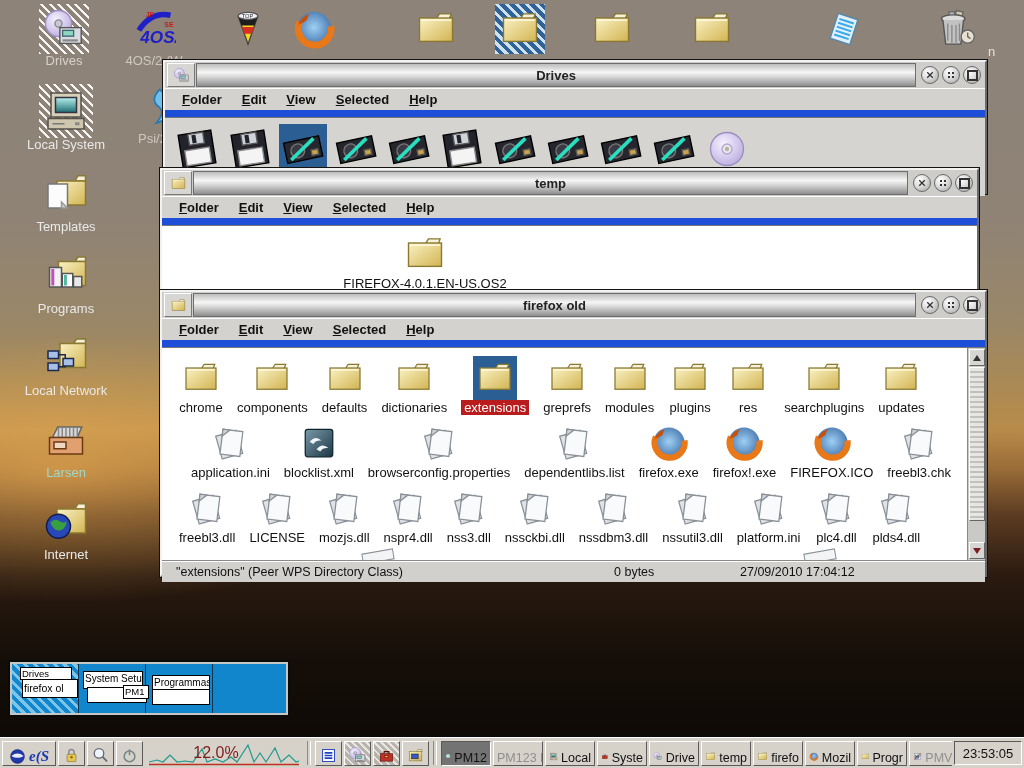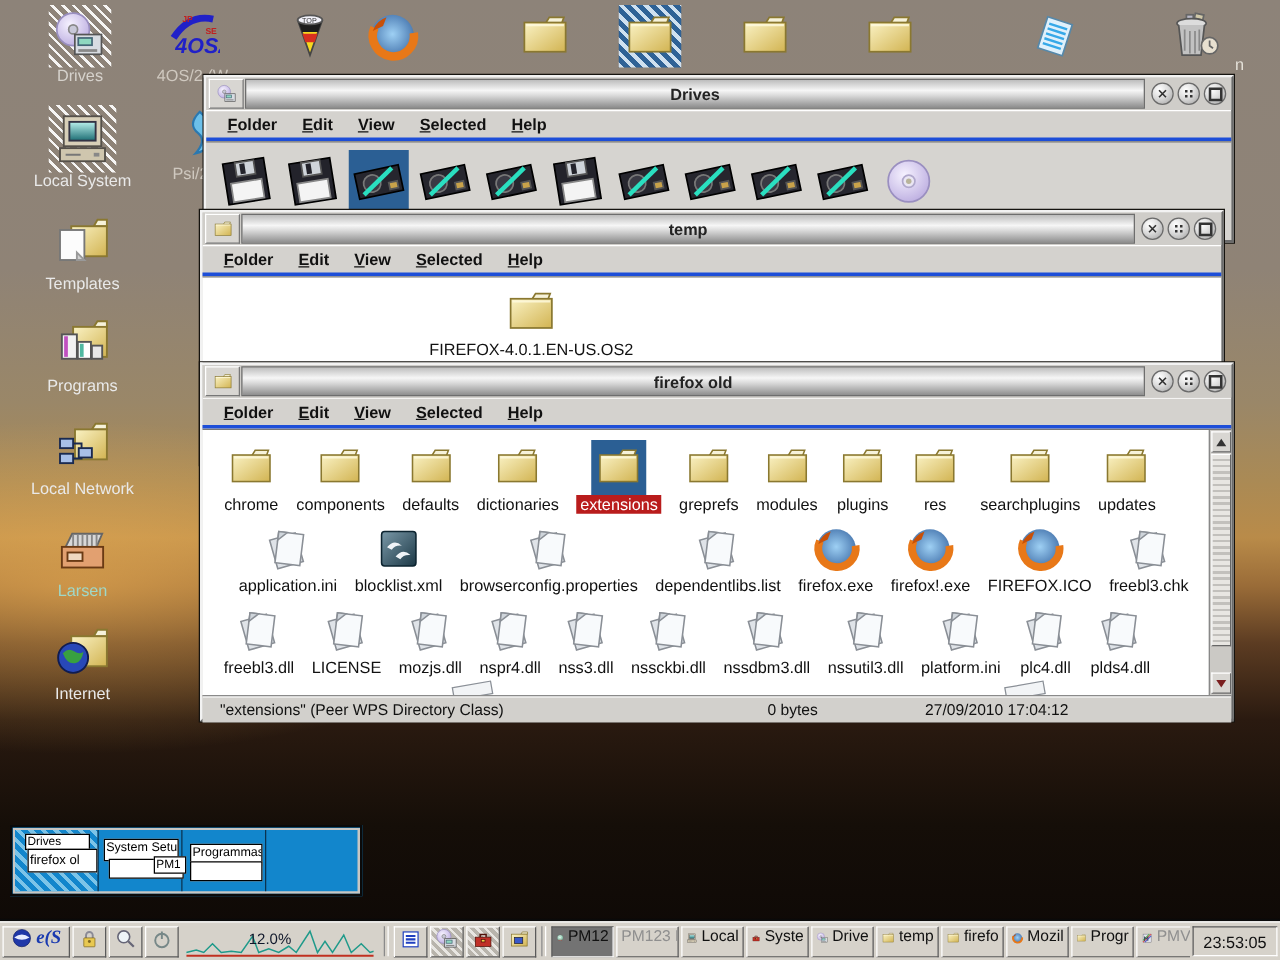--- a/index.html
+++ b/index.html
@@ -46,21 +46,21 @@
     background:linear-gradient(180deg,#bdbdbd 0%,#f6f6f6 38%,#dcdcdc 55%,#8e8e8e 100%);
     border:1px solid #6e6e6e;font-size:13px;font-weight:bold;color:#232323;}
   .wbtns{display:flex;align-items:center;gap:3px;padding:0 2px 0 5px;}
   .wb{width:18px;height:18px;border-radius:50%;border:1px solid #6a6a6a;
     background:radial-gradient(circle at 35% 30%,#ffffff 0%,#dcdcdc 45%,#9f9f9f 100%);
     display:flex;align-items:center;justify-content:center;padding:0;}
   .wb svg{width:10px;height:10px;}
   .dots{width:2px;height:2px;background:#333;box-shadow:4px 0 #333,0 4px #333,4px 4px #333;margin:-4px 0 0 -4px;}
   .maxsq{width:7px;height:7px;border:2px solid #333;}
   .mbar{height:22px;display:flex;align-items:center;padding-left:12px;gap:10px;
-    border-bottom:3px solid #1d4ed8;box-shadow:0 1px 0 #fff inset;}
+    border-bottom:7px solid #1d4ed8;box-shadow:0 1px 0 #fff inset;}
   .mi{font-size:13px;font-weight:bold;color:#111;padding:1px 5px;}
   .mi::first-letter{text-decoration:underline;}
   .wcontent{position:relative;background:#fff;border-top:1px solid #777;overflow:hidden;}
 
   #win-drives{left:163px;top:60px;width:820px;height:130px;z-index:2;}
   #win-drives .wcontent{background:#d6d4d0;height:78px;}
   #drv-row{display:flex;align-items:center;gap:5px;padding:6px 0 0 8px;}
   #drv-row > div{width:48px;height:50px;display:flex;align-items:center;justify-content:center;}
   #drv-row .ic{width:44px;height:44px;}
   #drv-row > div.sel{background:#2b5f94;}
@@ -113,31 +113,31 @@
   #wl-c1 .mini:nth-of-type(2){left:10px;top:15px;width:52px;height:15px;font-size:10.5px;line-height:14px;}
   #wl-c2 .mini:nth-of-type(1){left:4px;top:7px;width:56px;height:14px;font-size:10px;line-height:12px;}
   #wl-c2 .mini-blank1{left:8px;top:23px;width:56px;height:12px;}
   #wl-c2 .mini:nth-of-type(3){left:44px;top:21px;width:22px;height:10px;}
   #wl-c3 .mini:nth-of-type(1){left:6px;top:11px;width:54px;height:14px;font-size:10px;line-height:12px;}
   #wl-c3 .mini-blank1{left:6px;top:25px;width:54px;height:12px;}
 
   
   #taskbar{position:absolute;left:0;right:0;bottom:0;height:30px;background:#d6d2ca;z-index:10;
     border-top:1px solid #fdfdfd;box-shadow:0 -2px 0 #0a0a0a;display:flex;align-items:center;padding:0 2px;gap:2px;}
-  .tb-btn{height:25px;display:flex;align-items:flex-start;gap:3px;background:#d6d2ca;
+  .tb-btn{height:25px;display:flex;align-items:flex-end;gap:3px;background:#d6d2ca;
     border:1px solid;border-color:#fff #5a5a5a #5a5a5a #fff;padding:0 3px;font-size:12.5px;color:#111;}
   .tb-btn .ic{width:17px;height:17px;}
   #ecs-btn{padding:0 6px;}
   #ecs-btn .logo-text{font-family:"Liberation Serif",serif;font-style:italic;font-weight:bold;
     color:#1a3ab0;font-size:15px;}
   .qb .ic{width:19px;height:19px;}
   .qb.sel{background:repeating-linear-gradient(45deg,#e8e6e2 0 2px,#b8b4ac 2px 5px);}
   #cpu{position:relative;width:150px;height:26px;margin:0 4px;}
   #cpu svg{position:absolute;inset:0;}
-  #cpu .pct{position:absolute;left:0;right:16px;top:4px;text-align:center;font-size:12px;color:#0f172a;}
+  #cpu .pct{position:absolute;left:0;right:16px;top:4px;text-align:center;font-size:16px;color:#7f1d1d;}
   .tb-sep{width:2px;height:24px;border-left:1px solid #8a8a8a;border-right:1px solid #fff;margin:0 2px;}
   .task{min-width:50px;max-width:56px;overflow:hidden;white-space:nowrap;}
   .task.dis{color:#8f8f8f;}
   .task.prs{border-color:#5a5a5a #fff #fff #5a5a5a;background:#737373;}
   #clock{margin-left:auto;width:66px;height:22px;display:flex;align-items:center;justify-content:center;
     border:1px solid;border-color:#5a5a5a #fff #fff #5a5a5a;font-size:13px;color:#111;background:#d6d2ca;}
 </style>
 </head>
 <body>
 

